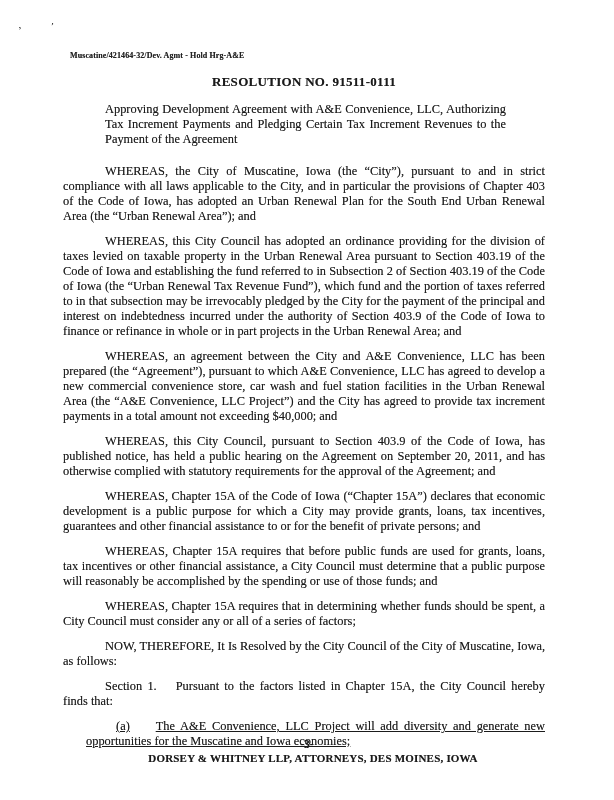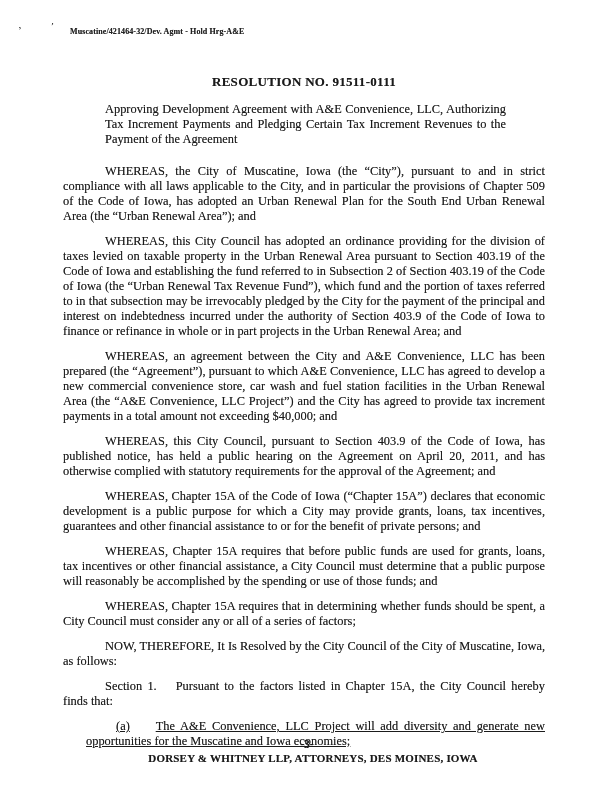--- a/index.html
+++ b/index.html
@@ -20,21 +20,21 @@
     position: absolute;
     font-size: 9px;
     color: #2a2a2a;
     line-height: 9px;
   }
   .scan-mark.left  { left: 19px; top: 26px; transform: rotate(-12deg); }
   .scan-mark.right { left: 51px; top: 22px; }
   .doc-header {
     position: absolute;
     left: 70px;
-    top: 24px;
+    top: 48px;
     font-size: 8px;
     font-weight: bold;
     letter-spacing: 0.1px;
     color: #222222;
   }
   .content {
     position: absolute;
     left: 63px;
     top: 74px;
     width: 482px;
@@ -92,27 +92,27 @@
   <span class="scan-mark right">’</span>
 
   <div class="doc-header">Muscatine/421464-32/Dev. Agmt - Hold Hrg-A&amp;E</div>
 
   <div class="content">
 
     <h1 class="title">RESOLUTION NO. 91511-0111</h1>
 
     <div class="subtitle">Approving Development Agreement with A&amp;E Convenience, LLC, Authorizing Tax Increment Payments and Pledging Certain Tax Increment Revenues to the Payment of the Agreement</div>
 
-    <p class="body-para">WHEREAS, the City of Muscatine, Iowa (the “City”), pursuant to and in strict compliance with all laws applicable to the City, and in particular the provisions of Chapter 509 of the Code of Iowa, has adopted an Urban Renewal Plan for the South End Urban Renewal Area (the “Urban Renewal Area”); and</p>
+    <p class="body-para">WHEREAS, the City of Muscatine, Iowa (the “City”), pursuant to and in strict compliance with all laws applicable to the City, and in particular the provisions of Chapter 403 of the Code of Iowa, has adopted an Urban Renewal Plan for the South End Urban Renewal Area (the “Urban Renewal Area”); and</p>
 
     <p class="body-para">WHEREAS, this City Council has adopted an ordinance providing for the division of taxes levied on taxable property in the Urban Renewal Area pursuant to Section 403.19 of the Code of Iowa and establishing the fund referred to in Subsection 2 of Section 403.19 of the Code of Iowa (the “Urban Renewal Tax Revenue Fund”), which fund and the portion of taxes referred to in that subsection may be irrevocably pledged by the City for the payment of the principal and interest on indebtedness incurred under the authority of Section 403.9 of the Code of Iowa to finance or refinance in whole or in part projects in the Urban Renewal Area; and</p>
 
     <p class="body-para">WHEREAS, an agreement between the City and A&amp;E Convenience, LLC has been prepared (the “Agreement”), pursuant to which A&amp;E Convenience, LLC has agreed to develop a new commercial convenience store, car wash and fuel station facilities in the Urban Renewal Area (the “A&amp;E Convenience, LLC Project”) and the City has agreed to provide tax increment payments in a total amount not exceeding $40,000; and</p>
 
-    <p class="body-para">WHEREAS, this City Council, pursuant to Section 403.9 of the Code of Iowa, has published notice, has held a public hearing on the Agreement on April 20, 2011, and has otherwise complied with statutory requirements for the approval of the Agreement; and</p>
+    <p class="body-para">WHEREAS, this City Council, pursuant to Section 403.9 of the Code of Iowa, has published notice, has held a public hearing on the Agreement on September 20, 2011, and has otherwise complied with statutory requirements for the approval of the Agreement; and</p>
 
     <p class="body-para">WHEREAS, Chapter 15A of the Code of Iowa (“Chapter 15A”) declares that economic development is a public purpose for which a City may provide grants, loans, tax incentives, guarantees and other financial assistance to or for the benefit of private persons; and</p>
 
     <p class="body-para">WHEREAS, Chapter 15A requires that before public funds are used for grants, loans, tax incentives or other financial assistance, a City Council must determine that a public purpose will reasonably be accomplished by the spending or use of those funds; and</p>
 
     <p class="body-para">WHEREAS, Chapter 15A requires that in determining whether funds should be spent, a City Council must consider any or all of a series of factors;</p>
 
     <p class="body-para">NOW, THEREFORE, It Is Resolved by the City Council of the City of Muscatine, Iowa, as follows:</p>
 
     <p class="body-para">

